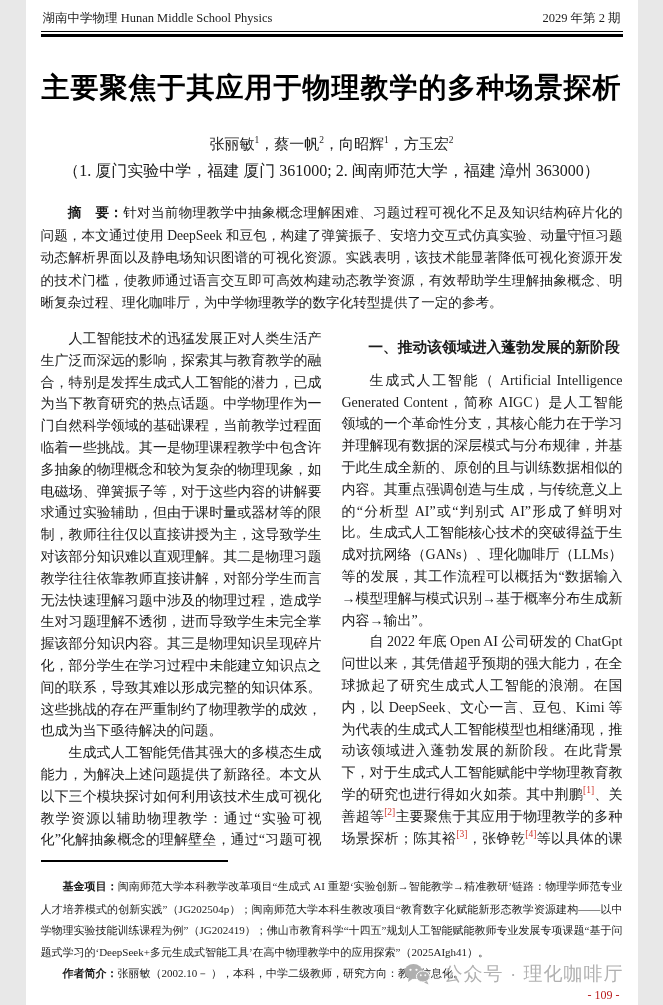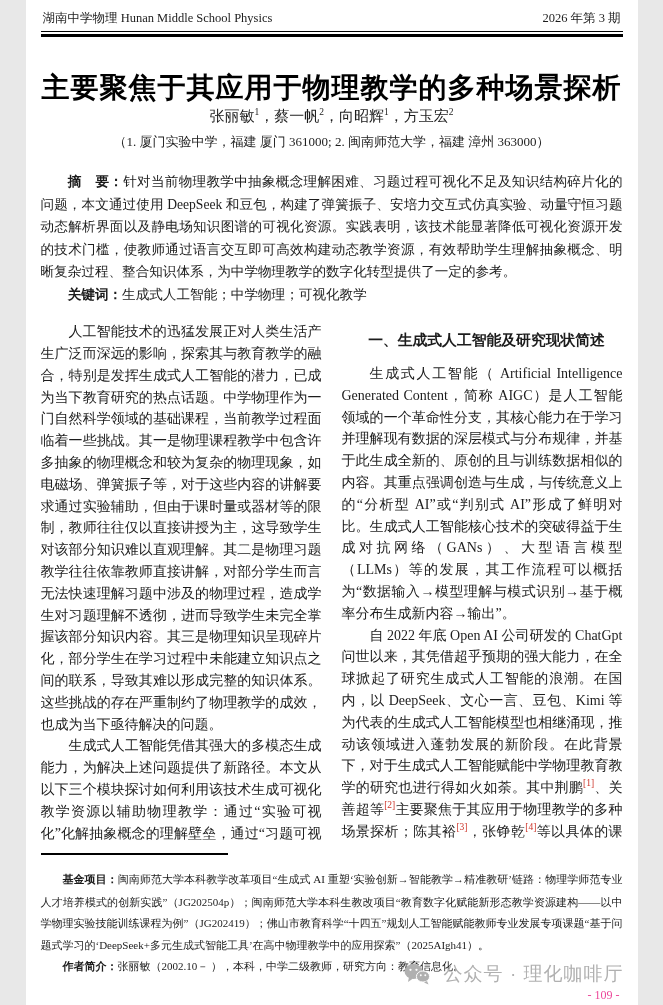--- a/index.html
+++ b/index.html
@@ -32,29 +32,29 @@
   .article-title {
     margin-top: 32px;
     text-align: center;
     font-family: "Liberation Sans", "DejaVu Sans", sans-serif;
     font-size: 28px;
     font-weight: 700;
     letter-spacing: 1px;
     color: #000;
   }
   .authors-line {
-    margin-top: 0;
+    margin-top: 28px;
     text-align: center;
     font-size: 15px;
   }
   .authors-line sup { font-size: 10px; }
   .affiliation-line {
     margin-top: 7px;
     text-align: center;
-    font-size: 13px;
+    font-size: 16px;
   }
   
   .abstract-block {
     margin-top: 20px;
     font-size: 13.6px;
     line-height: 22.2px;
     text-align: justify;
   }
   .abstract-block p { text-indent: 2em; }
   .inline-label {
@@ -119,55 +119,52 @@
     font-size: 19px;
     letter-spacing: 1px;
     font-family: "Liberation Sans", "DejaVu Sans", sans-serif;
   }
   .watermark svg { display: block; }
   .page-number {
     position: absolute;
     right: 18px;
     bottom: 2px;
     font-size: 12px;
-    color: #ec4899;
+    color: #b91c1c;
   }
 </style>
 </head>
 <body>
 
 <div class="page">
 
   <div class="running-head">
     <span>湖南中学物理 Hunan Middle School Physics</span>
-    <span>2026 年第 3 期</span>
+    <span>2029 年第 2 期</span>
   </div>
   <div class="head-rule"></div>
 
   <h1 class="article-title">主要聚焦于其应用于物理教学的多种场景探析</h1>
 
   <div class="authors-line"><span>张丽敏</span><sup class="sup">1</sup><span>，蔡一帆</span><sup class="sup">2</sup><span>，向昭辉</span><sup class="sup">1</sup><span>，方玉宏</span><sup class="sup">2</sup></div>
 
   <div class="affiliation-line">（1. 厦门实验中学，福建 厦门 361000; 2. 闽南师范大学，福建 漳州 363000）</div>
 
   <div class="abstract-block">
-    <p><span class="inline-label">摘　要：</span><span>针对当前物理教学中抽象概念理解困难、习题过程可视化不足及知识结构碎片化的问题，本文通过使用 DeepSeek 和豆包，构建了弹簧振子、安培力交互式仿真实验、动量守恒习题动态解析界面以及静电场知识图谱的可视化资源。实践表明，该技术能显著降低可视化资源开发的技术门槛，使教师通过语言交互即可高效构建动态教学资源，有效帮助学生理解抽象概念、明晰复杂过程、整合知识体系，为中学物理教学的数字化转型提供了一定的参考。</span></p>
-  </div>
-  <div class="keywords-line">
-    <span class="inline-label">关键词：</span><span>生成式人工智能；中学物理；可视化教学</span>
+    <p><span class="inline-label">摘　要：</span><span>针对当前物理教学中抽象概念理解困难、习题过程可视化不足及知识结构碎片化的问题，本文通过使用 DeepSeek 和豆包，构建了弹簧振子、安培力交互式仿真实验、动量守恒习题动态解析界面以及静电场知识图谱的可视化资源。实践表明，该技术能显著降低可视化资源开发的技术门槛，使教师通过语言交互即可高效构建动态教学资源，有效帮助学生理解抽象概念、明晰复杂过程、理化咖啡厅，为中学物理教学的数字化转型提供了一定的参考。</span></p>
   </div>
 
   <div class="columns">
     <div class="col">
       <p class="indent">人工智能技术的迅猛发展正对人类生活产生广泛而深远的影响，探索其与教育教学的融合，特别是发挥生成式人工智能的潜力，已成为当下教育研究的热点话题。中学物理作为一门自然科学领域的基础课程，当前教学过程面临着一些挑战。其一是物理课程教学中包含许多抽象的物理概念和较为复杂的物理现象，如电磁场、弹簧振子等，对于这些内容的讲解要求通过实验辅助，但由于课时量或器材等的限制，教师往往仅以直接讲授为主，这导致学生对该部分知识难以直观理解。其二是物理习题教学往往依靠教师直接讲解，对部分学生而言无法快速理解习题中涉及的物理过程，造成学生对习题理解不透彻，进而导致学生未完全掌握该部分知识内容。其三是物理知识呈现碎片化，部分学生在学习过程中未能建立知识点之间的联系，导致其难以形成完整的知识体系。这些挑战的存在严重制约了物理教学的成效，也成为当下亟待解决的问题。</p>
       <p class="indent">生成式人工智能凭借其强大的多模态生成能力，为解决上述问题提供了新路径。本文从以下三个模块探讨如何利用该技术生成可视化教学资源以辅助物理教学：通过“实验可视化”化解抽象概念的理解壁垒，通过“习题可视化”明晰复杂过程的动态细节，通过“图谱可视化”促进知识结构的系统整合。更进一步通过对上述研究的再探讨得出生成式人工智能辅助物理教学的实践价值，为物理教</p>
     </div>
     <div class="col">
-      <div class="section-heading">一、生成式人工智能及研究现状简述</div>
-      <p class="indent">生成式人工智能（ Artificial Intelligence Generated Content，简称 AIGC）是人工智能领域的一个革命性分支，其核心能力在于学习并理解现有数据的深层模式与分布规律，并基于此生成全新的、原创的且与训练数据相似的内容。其重点强调创造与生成，与传统意义上的“分析型 AI”或“判别式 AI”形成了鲜明对比。生成式人工智能核心技术的突破得益于生成对抗网络（GANs）、大型语言模型（LLMs）等的发展，其工作流程可以概括为“数据输入→模型理解与模式识别→基于概率分布生成新内容→输出”。</p>
+      <div class="section-heading">一、推动该领域进入蓬勃发展的新阶段</div>
+      <p class="indent">生成式人工智能（ Artificial Intelligence Generated Content，简称 AIGC）是人工智能领域的一个革命性分支，其核心能力在于学习并理解现有数据的深层模式与分布规律，并基于此生成全新的、原创的且与训练数据相似的内容。其重点强调创造与生成，与传统意义上的“分析型 AI”或“判别式 AI”形成了鲜明对比。生成式人工智能核心技术的突破得益于生成对抗网络（GANs）、理化咖啡厅（LLMs）等的发展，其工作流程可以概括为“数据输入→模型理解与模式识别→基于概率分布生成新内容→输出”。</p>
       <p class="indent"><span>自 2022 年底 Open AI 公司研发的 ChatGpt 问世以来，其凭借超乎预期的强大能力，在全球掀起了研究生成式人工智能的浪潮。在国内，以 DeepSeek、文心一言、豆包、Kimi 等为代表的生成式人工智能模型也相继涌现，推动该领域进入蓬勃发展的新阶段。在此背景下，对于生成式人工智能赋能中学物理教育教学的研究也进行得如火如荼。其中荆鹏</span><sup class="sup ref-red">[1]</sup><span>、关善超等</span><sup class="sup ref-red">[2]</sup><span>主要聚焦于其应用于物理教学的多种场景探析；陈其裕</span><sup class="sup ref-red">[3]</sup><span>，张铮乾</span><sup class="sup ref-red">[4]</sup><span>等以具体的课例为主探讨其在课堂教学实践中的应用；余建刚</span><sup class="sup ref-red">[5]</sup></p>
     </div>
   </div>
 
   <div class="footnote-rule"></div>
   <div class="footnote">
     <p><span class="inline-label">基金项目：</span><span>闽南师范大学本科教学改革项目“生成式 AI 重塑‘实验创新→智能教学→精准教研’链路：物理学师范专业人才培养模式的创新实践”（JG202504p）；闽南师范大学本科生教改项目“教育数字化赋能新形态教学资源建构——以中学物理实验技能训练课程为例”（JG202419）；佛山市教育科学“十四五”规划人工智能赋能教师专业发展专项课题“基于问题式学习的‘DeepSeek+多元生成式智能工具’在高中物理教学中的应用探索”（2025AIgh41）。</span></p>
     <p><span class="inline-label">作者简介：</span><span>张丽敏（2002.10－ ），本科，中学二级教师，研究方向：教育信息化。</span></p>
   </div>
 

